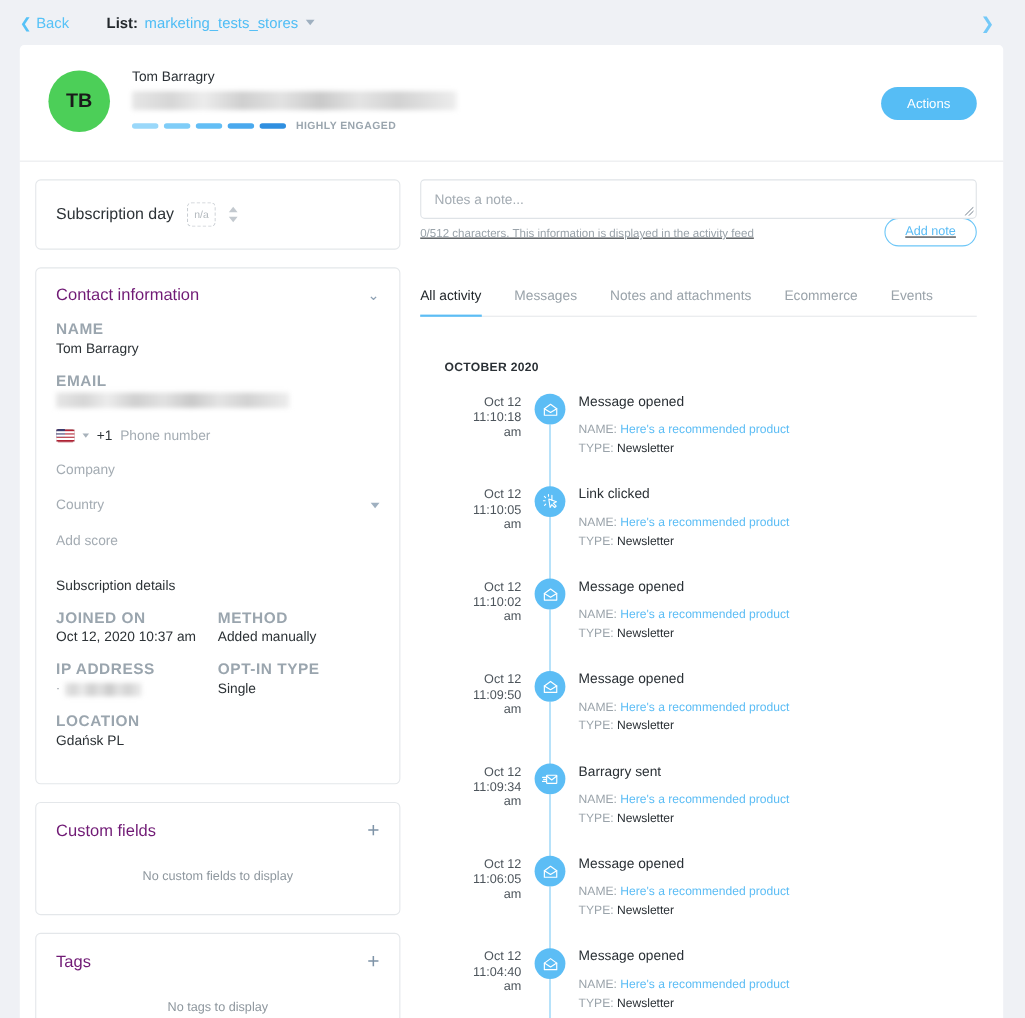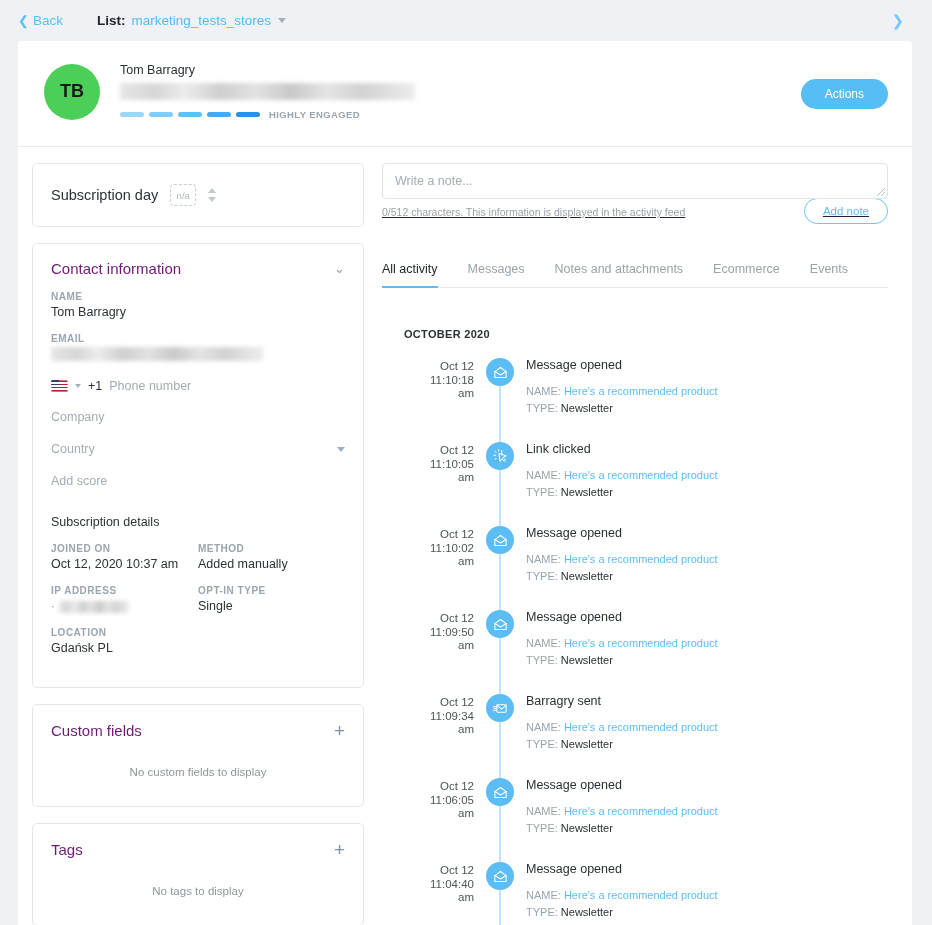--- a/index.html
+++ b/index.html
@@ -126,21 +126,21 @@
   .spin-up, .spin-dn {
     width:0;height:0;border-left:4px solid transparent;border-right:4px solid transparent;
     cursor: pointer;
   }
   .spin-up { border-bottom: 5px solid #c3c9cf; }
   .spin-dn { border-top: 5px solid #c3c9cf; }
 
   
   .fields { padding: 0 18px 18px 18px; }
   .field-label {
-    font-size: 10px; letter-spacing: .5px; color: #9aa5ae; font-weight: bold;
+    font-size: 14px; letter-spacing: .5px; color: #9aa5ae; font-weight: bold;
     text-transform: uppercase; margin-bottom: 3px;
   }
   .field-value { font-size: 12.5px; color: #2c3236; }
   .field-block { margin-bottom: 14px; }
   .email-redact-field { width: 212px; height: 14px; margin-top: 2px; }
   .phone-row { display:flex; align-items:center; gap:7px; margin: 18px 0 4px 0; }
   .flag {
     width: 17px; height: 12px; border-radius: 2px; overflow: hidden;
     background: #b22234; position: relative; flex:0 0 17px;
     box-shadow: 0 0 0 .5px #ccc inset;
@@ -376,21 +376,21 @@
           <span class="plus-toggle">+</span>
         </div>
         <div class="empty-note">No tags to display</div>
       </div>
 
     </div>
 
     <div class="col-right">
 
       <div class="note-box">
-        <span>Write a note...</span>
+        <span>Notes a note...</span>
         <span class="resize-grip"></span>
       </div>
 
       <div class="note-meta">
         <span class="char-count">0/512 characters. This information is displayed in the activity feed</span>
         <button class="add-note-btn">Add note</button>
       </div>
 
       <div class="tabs">
         <div class="tab active">All activity</div>

